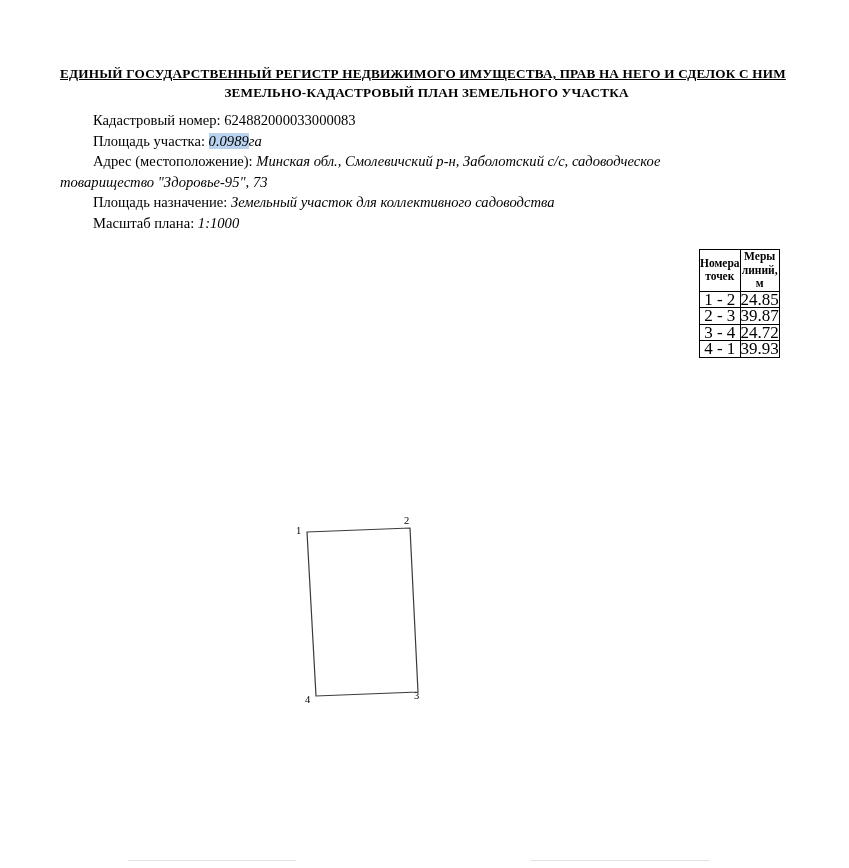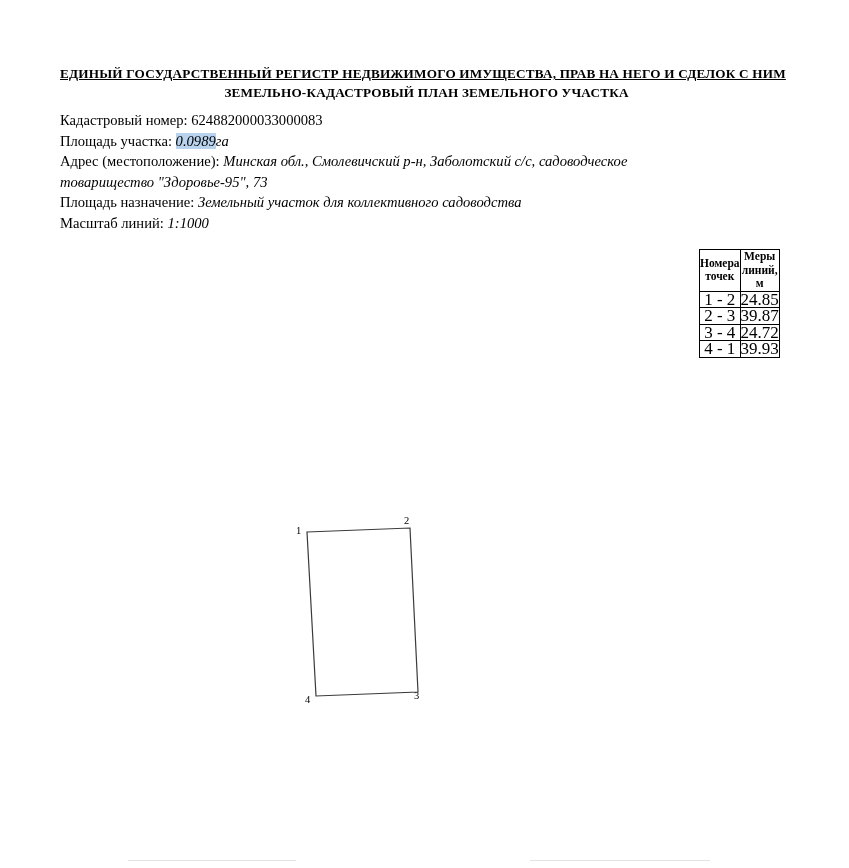--- a/index.html
+++ b/index.html
@@ -58,20 +58,21 @@
     width: 740px;
     font-size: 14.6px;
     line-height: 20.5px;
   }
   .field-row {
     white-space: nowrap;
   }
   .lbl {
     font-family: "Liberation Serif", serif;
     font-style: normal;
+    margin-left: 33px;
   }
   .val {
     font-family: "Liberation Serif", serif;
     font-style: italic;
   }
   .val-plain {
     font-family: "Liberation Serif", serif;
     font-style: normal;
   }
   .highlight {
@@ -173,21 +174,21 @@
     <div class="field-row">
       <span class="val">товарищество "Здоровье-95", 73</span>
     </div>
 
     <div class="field-row">
       <span class="lbl">Площадь назначение:</span>
       <span class="val">Земельный участок для коллективного садоводства</span>
     </div>
 
     <div class="field-row">
-      <span class="lbl">Масштаб линий:</span>
+      <span class="lbl">Масштаб плана:</span>
       <span class="val">1:1000</span>
     </div>
 
   </div>
 
   <table class="meas-table">
     <thead>
       <tr>
         <th class="col-pts">
           <span class="th-inner">Номера</span>

